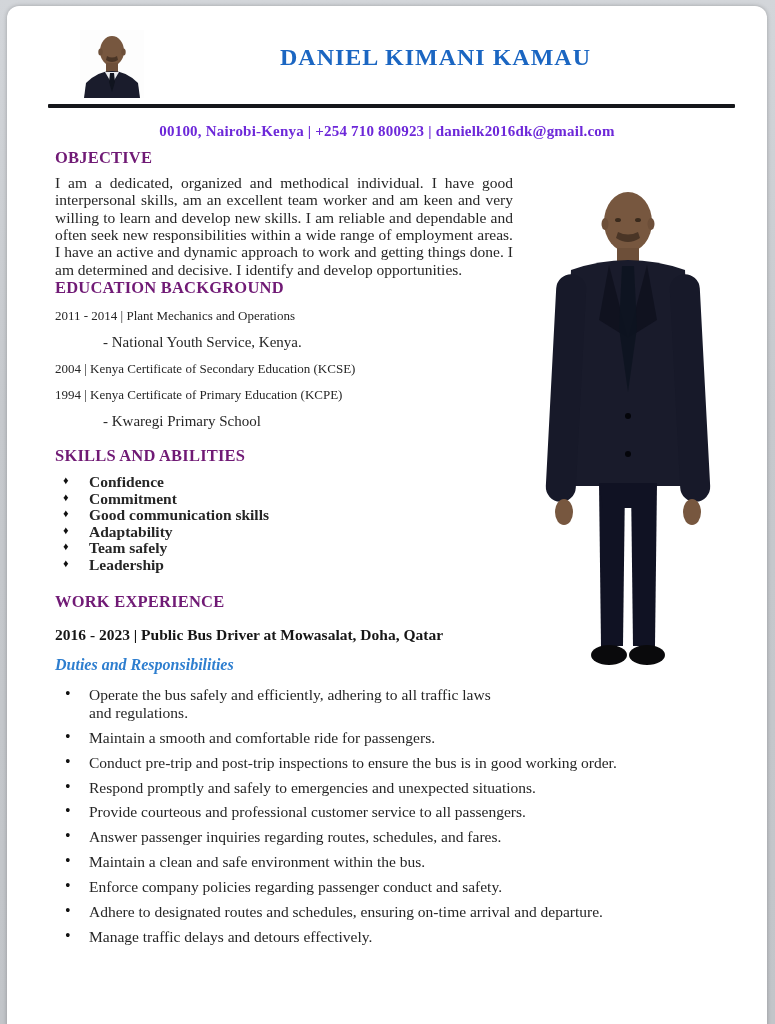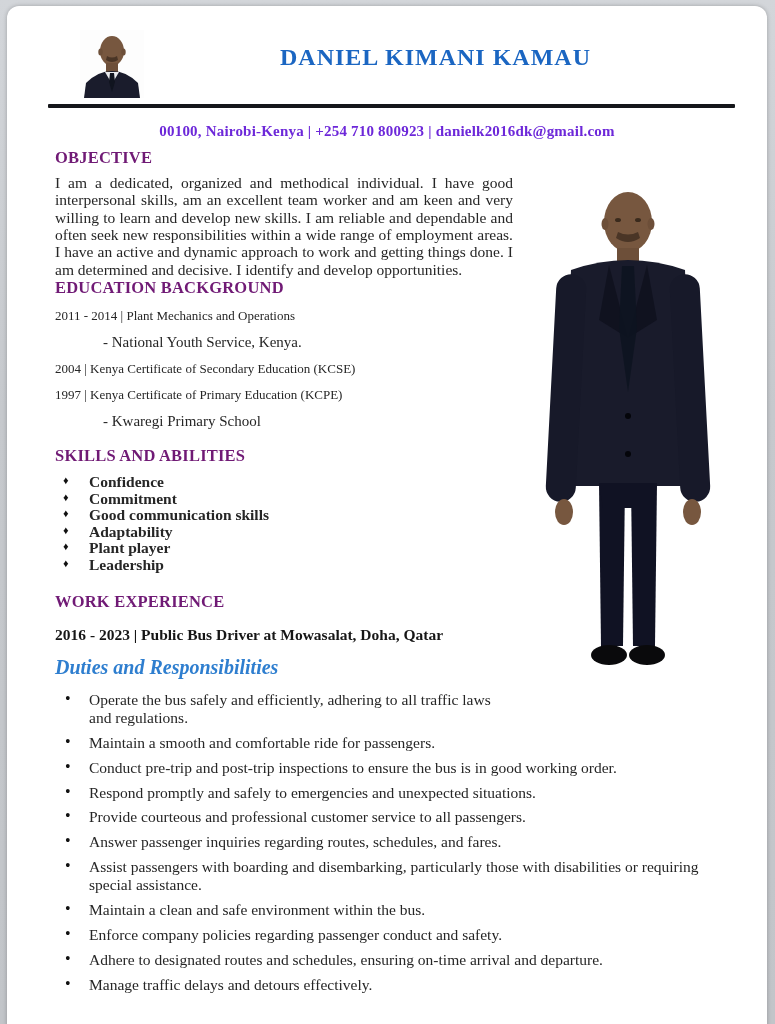--- a/index.html
+++ b/index.html
@@ -46,21 +46,21 @@
   ul.skills{list-style:none;margin:8px 0 0 0;padding:0;font-weight:bold;}
   ul.skills li{
     font-size:15.5px;line-height:1.07;padding-left:34px;position:relative;
   }
   ul.skills li::before{
     content:"\2666";position:absolute;left:8px;top:1px;font-size:11px;color:#111;
   }
   
   .job-title{font-size:15.5px;font-weight:bold;margin:14px 0 0 0;color:#161616;}
   .duties-label{
-    font-size:20px;font-weight:bold;font-style:italic;color:#2e7ecf;
+    font-size:16px;font-weight:bold;font-style:italic;color:#2e7ecf;
     margin:12px 0 12px 0;
   }
   ul.duties{list-style:none;margin:2px 0 0 0;padding:0;}
   ul.duties li{
     font-size:15.5px;line-height:1.16;margin:0 0 7px 0;
     padding-left:34px;position:relative;
   }
   ul.duties li::before{
     content:"\2022";position:absolute;left:10px;top:-1px;font-size:16px;color:#111;
   }
@@ -139,37 +139,37 @@
         <div>
           <div class="edu-line">2011 - 2014 | Plant Mechanics and Operations</div>
           <div class="edu-sub">- National Youth Service, Kenya.</div>
         </div>
 
         <div>
           <div class="edu-line">2004 | Kenya Certificate of Secondary Education (KCSE)</div>
         </div>
 
         <div>
-          <div class="edu-line">1997 | Kenya Certificate of Primary Education (KCPE)</div>
+          <div class="edu-line">1994 | Kenya Certificate of Primary Education (KCPE)</div>
           <div class="edu-sub">- Kwaregi Primary School</div>
         </div>
       </div>
 
     <h2 class="sec" style="margin-top:16px;">SKILLS AND ABILITIES</h2>
     <ul class="skills">
 
         <li>Confidence</li>
 
         <li>Commitment</li>
 
         <li>Good communication skills</li>
 
         <li>Adaptability</li>
 
-        <li>Plant player</li>
+        <li>Team safely</li>
 
         <li>Leadership</li>
       </ul>
 
     <h2 class="sec" style="margin-top:18px;">WORK EXPERIENCE</h2>
 
     <div>
       <div class="job-title">2016 - 2023 | Public Bus Driver at Mowasalat, Doha, Qatar</div>
       <div class="duties-label">Duties and Responsibilities</div>
       <ul class="duties">
@@ -179,21 +179,20 @@
           <li>Maintain a smooth and comfortable ride for passengers.</li>
 
           <li>Conduct pre-trip and post-trip inspections to ensure the bus is in good working order.</li>
 
           <li>Respond promptly and safely to emergencies and unexpected situations.</li>
 
           <li>Provide courteous and professional customer service to all passengers.</li>
 
           <li>Answer passenger inquiries regarding routes, schedules, and fares.</li>
 
-          <li>Assist passengers with boarding and disembarking, particularly those with disabilities or requiring special assistance.</li>
 
           <li>Maintain a clean and safe environment within the bus.</li>
 
           <li>Enforce company policies regarding passenger conduct and safety.</li>
 
           <li>Adhere to designated routes and schedules, ensuring on-time arrival and departure.</li>
 
           <li>Manage traffic delays and detours effectively.</li>
 
         </ul>

